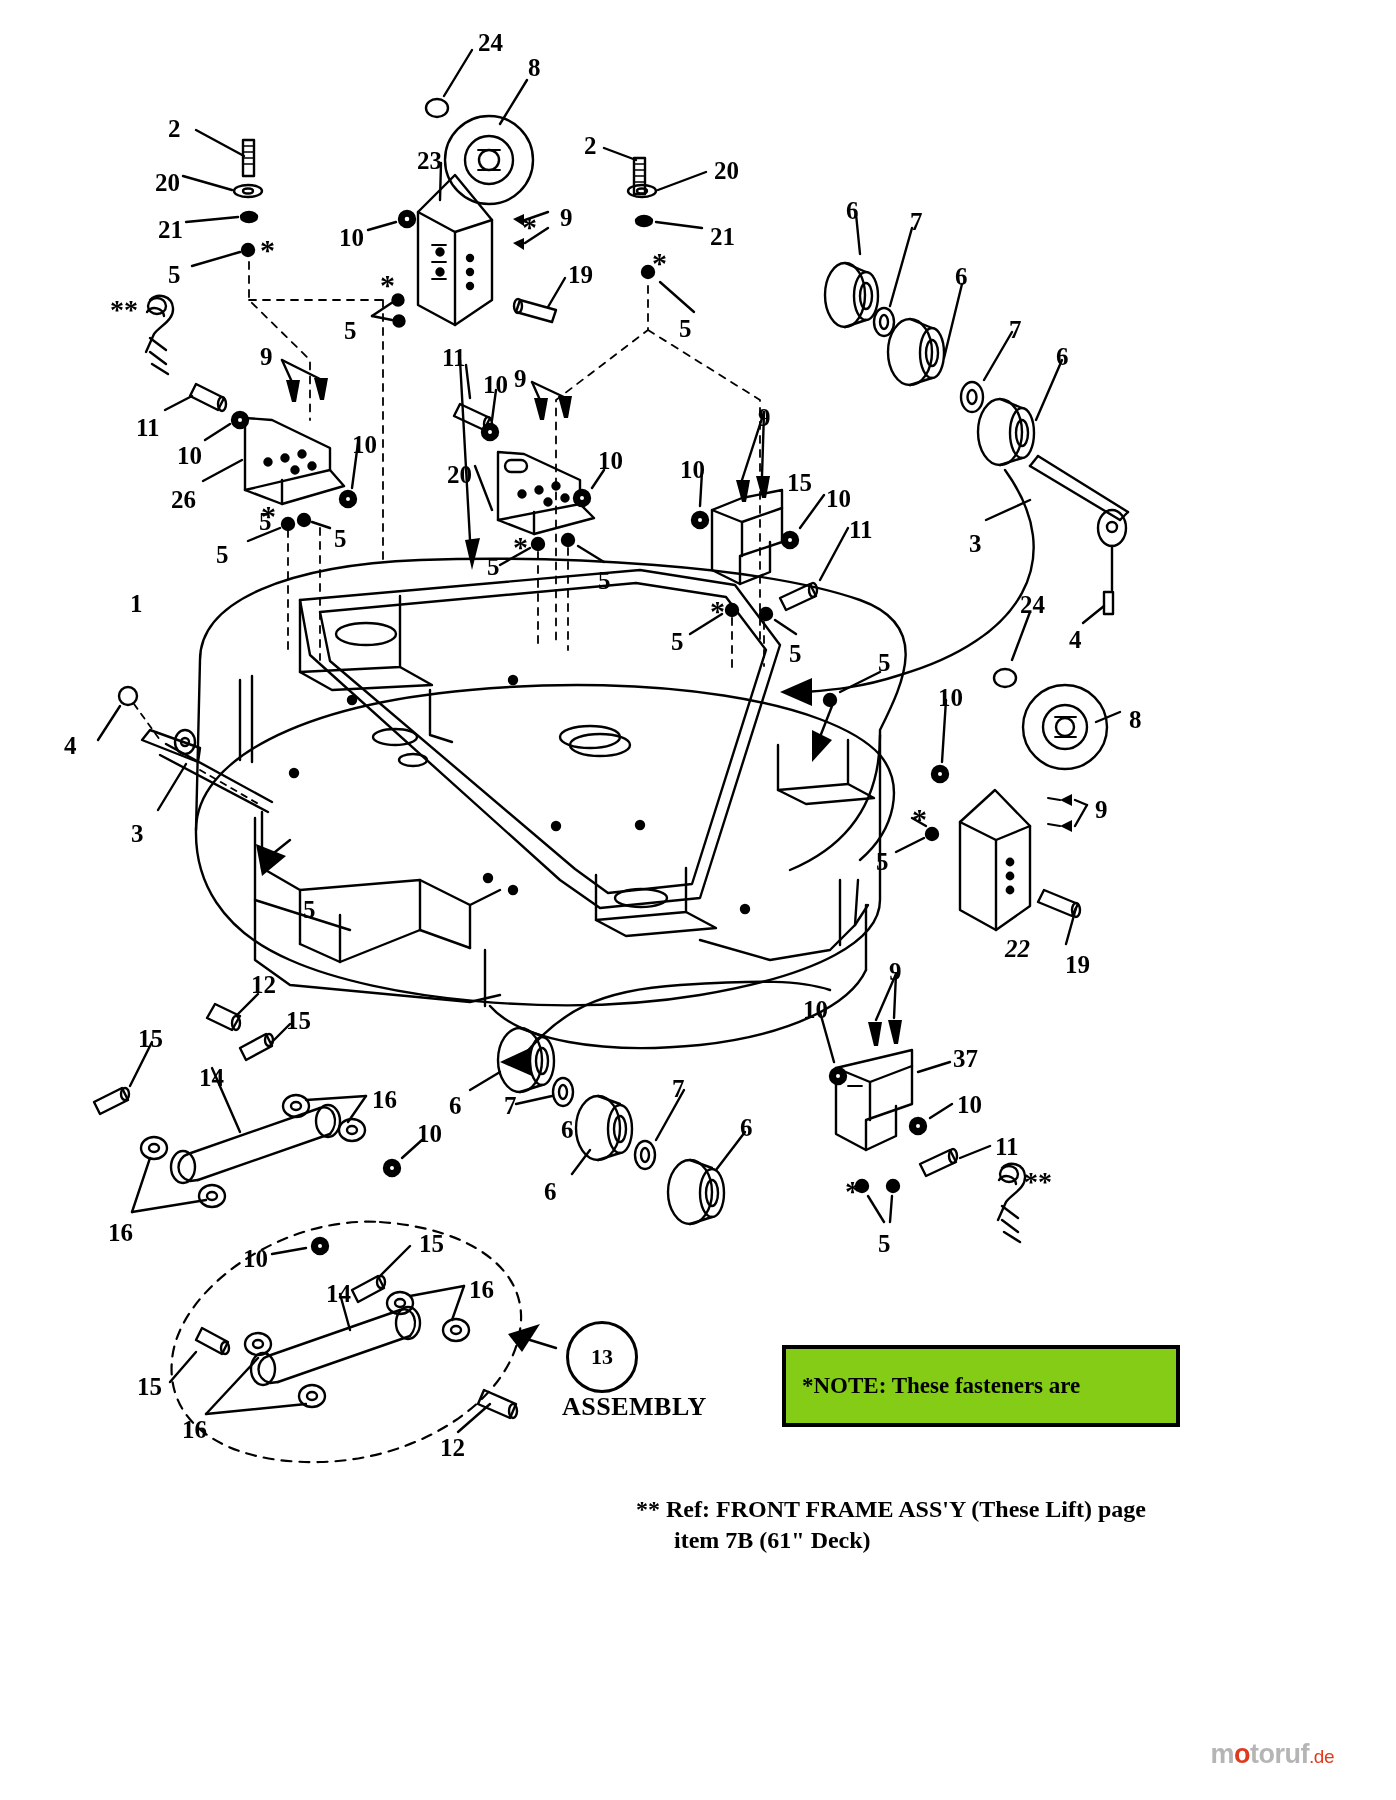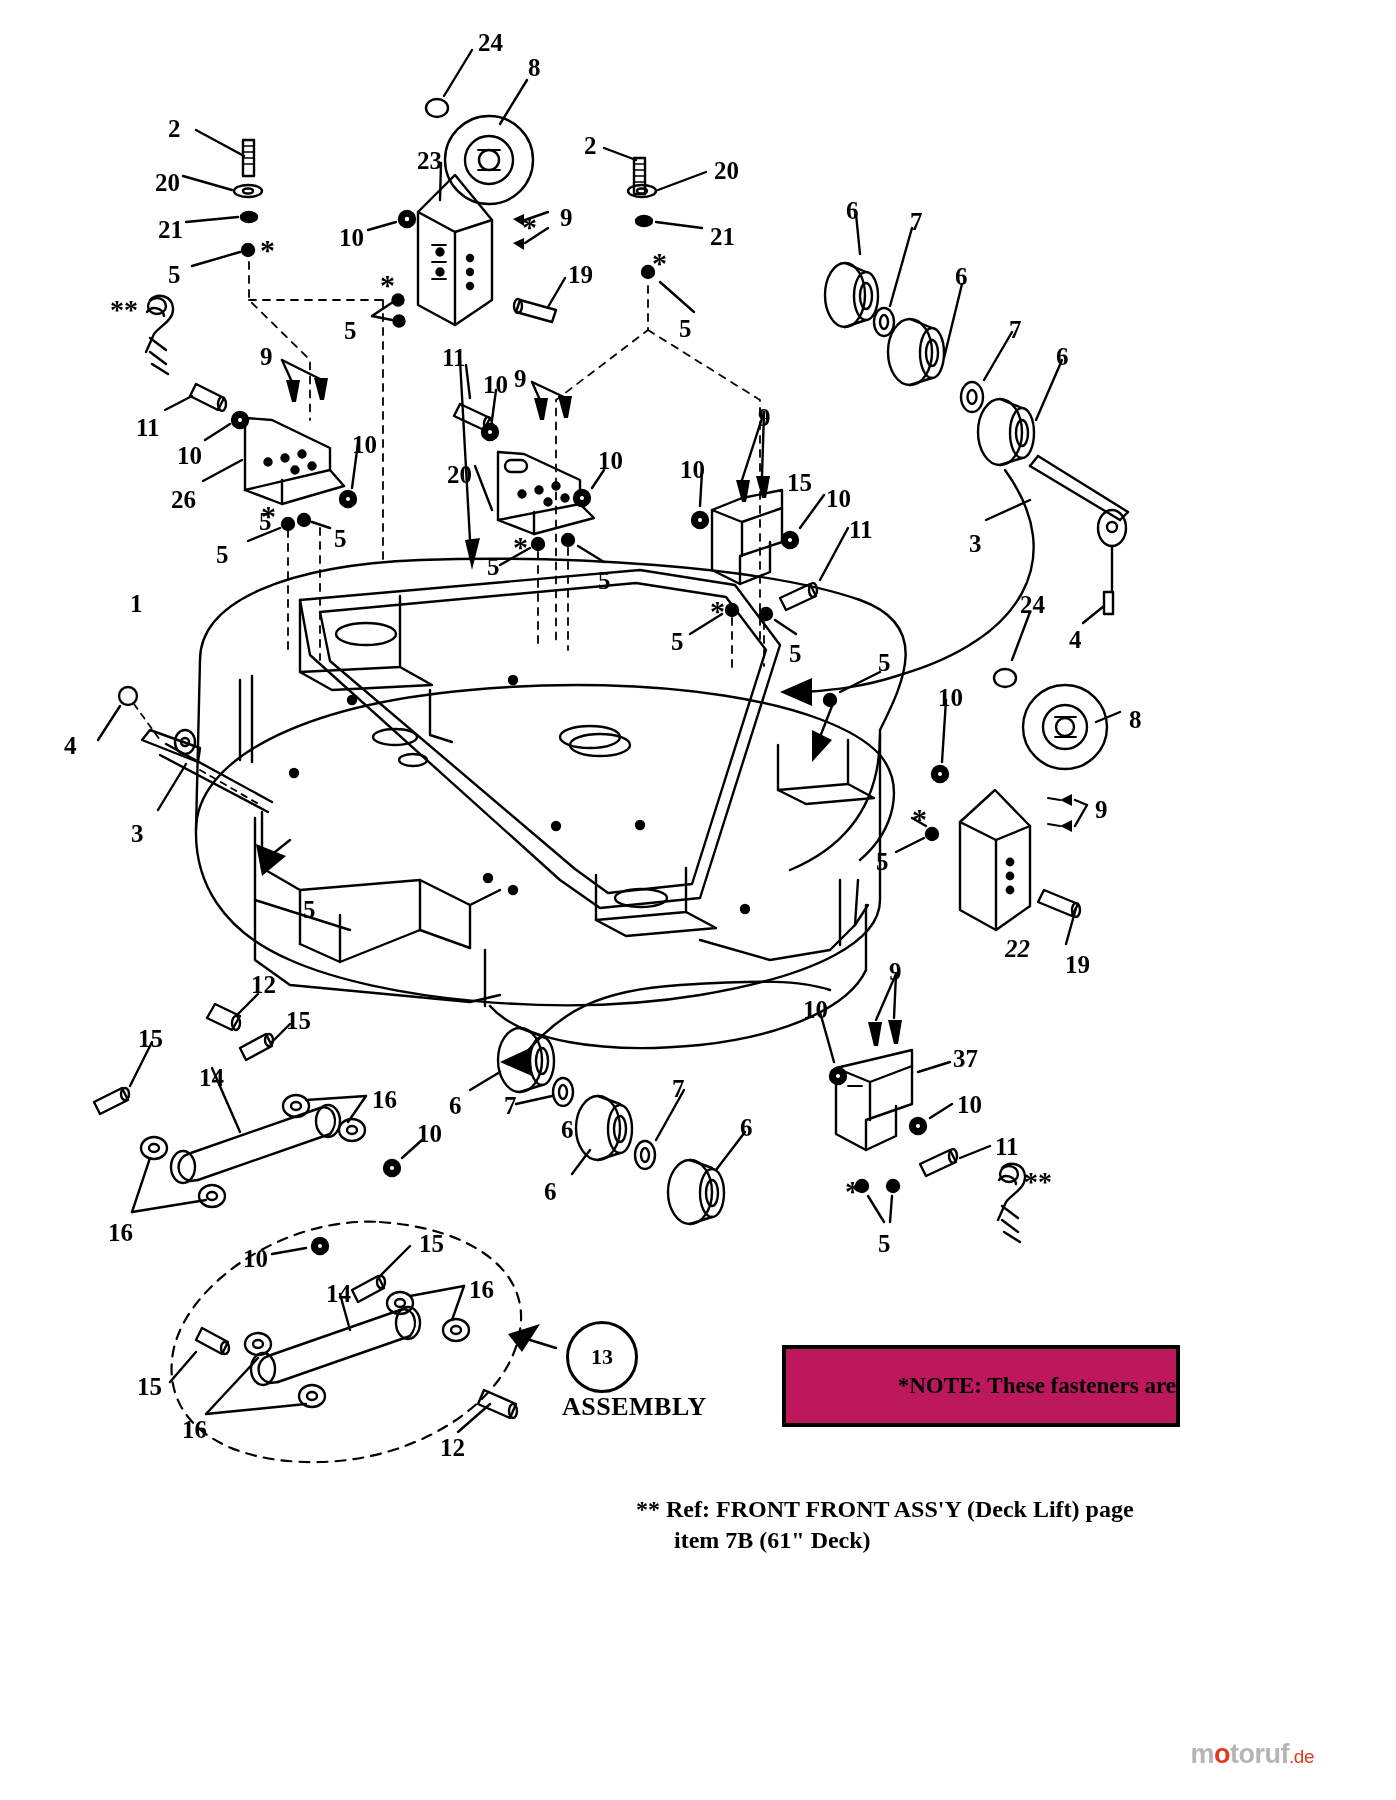--- a/index.html
+++ b/index.html
@@ -7,20 +7,21 @@
     padding: 0;
     background: #ffffff;
   }
   #page {
     position: relative;
     width: 1336px;
     height: 1800px;
     background: #ffffff;
     font-family: "Liberation Serif", serif;
     overflow: hidden;
+    padding-left: 20px;
   }
   #diagram-svg {
     position: absolute;
     left: 0;
     top: 0;
     width: 1396px;
     height: 1800px;
   }
   .callout {
     position: absolute;
@@ -50,27 +51,26 @@
     line-height: 1;
     white-space: nowrap;
   }
   #note-box {
     position: absolute;
     left: 782px;
     top: 1345px;
     width: 398px;
     height: 82px;
     border: 4px solid #000;
-    background: #be185d;
+    background: #84cc16;
     box-sizing: border-box;
     display: flex;
     flex-direction: column;
     justify-content: center;
     padding-left: 16px;
-    text-align: right;
   }
   #note-box .note-line {
     font-size: 23px;
     font-weight: bold;
     font-family: "Liberation Serif", serif;
     line-height: 1.25;
   }
   #note-box .note-line.indent {
     padding-left: 26px;
   }
@@ -737,21 +737,21 @@
     </div>
 
   <div id="assembly-num">13</div>
   <div id="assembly-label">ASSEMBLY</div>
 
   <div id="note-box">
     <div class="note-line">*NOTE: These fasteners are</div>
   </div>
 
   <div id="ref-text">
-    <div class="ref1">** Ref: FRONT FRONT ASS'Y (Deck Lift) page</div>
+    <div class="ref1">** Ref: FRONT FRAME ASS'Y (These Lift) page</div>
     <div class="ref2">item 7B (61" Deck)</div>
   </div>
 
   <div id="watermark">
     <span class="wm-m">m</span><span class="wm-o">o</span><span class="wm-rest">toruf</span><span class="wm-de">.de</span>
   </div>
 
 </div>
 
 </body></html>

